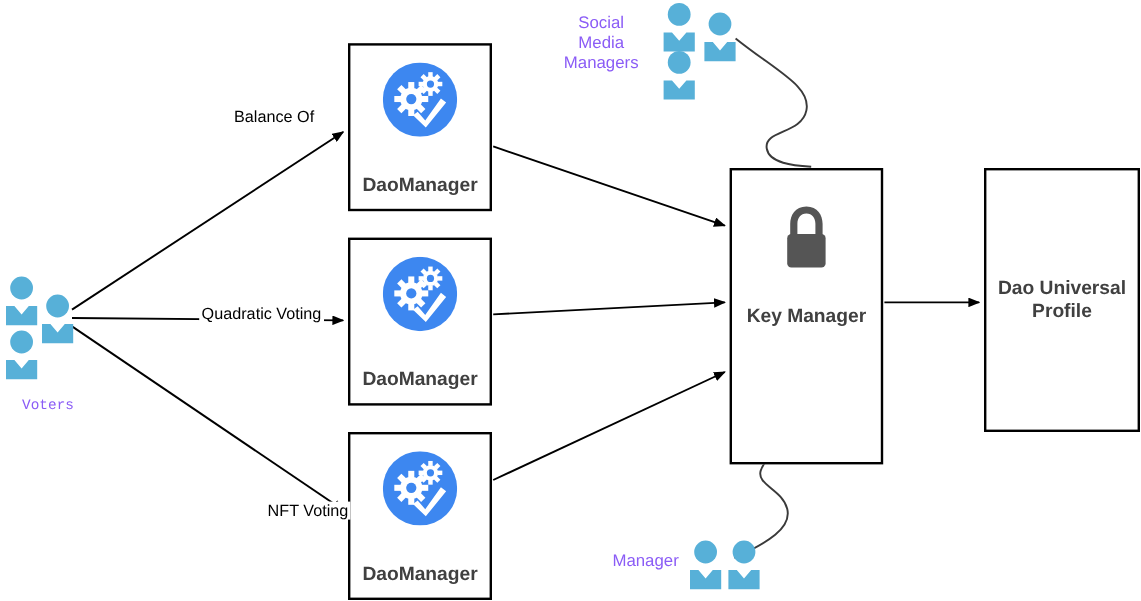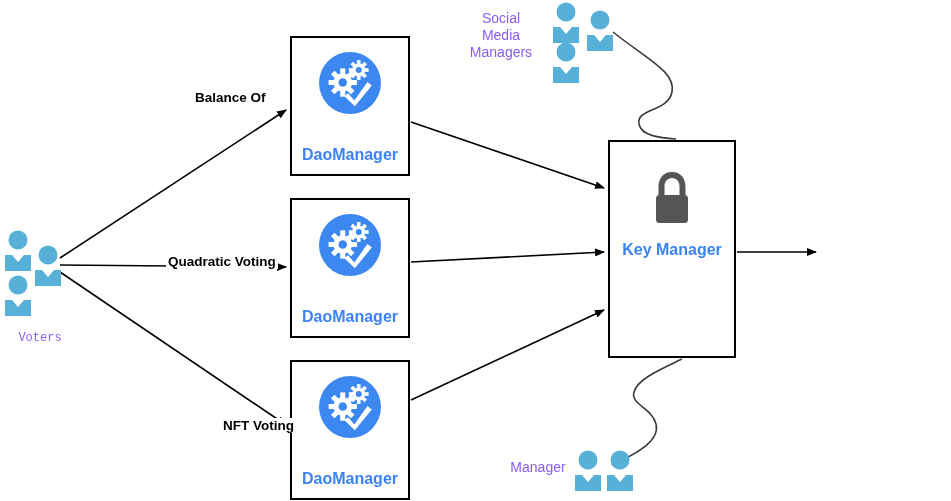--- a/index.html
+++ b/index.html
@@ -28,21 +28,21 @@
     background: #ffffff;
     box-sizing: border-box;
   }
   .box-label {
     position: absolute;
     left: 0;
     width: 100%;
     text-align: center;
     font-weight: bold;
     font-size: 16px;
-    color: #3b82f6;
+    color: #404040;
     line-height: 19px;
   }
   .dao-label { bottom: 10px; }
   .center-label {
     top: 50%;
     transform: translateY(-50%);
   }
   .dao-icon {
     position: absolute;
     left: 50%;
@@ -50,21 +50,21 @@
     top: 14px;
   }
   .lock-icon {
     position: absolute;
     left: 50%;
     transform: translateX(-50%);
     top: 28px;
   }
   .edge-label {
     position: absolute;
-    font-weight: bold;
+    font-weight: normal;
     font-size: 13.5px;
     color: #000000;
     white-space: nowrap;
     background: #ffffff;
     padding: 0 2px;
   }
   .group-label {
     position: absolute;
     font-size: 14px;
     color: #8b5cf6;
@@ -209,30 +209,34 @@
           </g>
           <circle cx="24.5" cy="31.5" r="9.6"></circle>
           <circle cx="24.5" cy="31.5" r="4.4" fill="#3d87f0"></circle>
           <path d="M30,42.5 L36.5,50 L50,31 L54.5,34.5 L37,56 L26,45.5 z"></path>
         </g>
       </svg>
     </span>
     <span class="box-label dao-label">DaoManager</span>
   </div>
 
-  <div class="node-box" style="left:608px; top:140px; width:128px; height:218px;">
+  <div class="node-box" style="left:608px; top:140px; width:128px; height:247px;">
     <span class="lock-icon">
       <svg width="46" height="58" viewBox="0 0 46 58">
         <path d="M23,2 C13.6,2 9.5,9.2 9.5,16.5 L9.5,26 L15.5,26 L15.5,16.5 C15.5,11.6 18.2,8 23,8 C27.8,8 30.5,11.6 30.5,16.5 L30.5,26 L36.5,26 L36.5,16.5 C36.5,9.2 32.4,2 23,2 z" fill="#555555"></path>
         <rect x="7" y="25" width="32" height="28" rx="3.5" fill="#555555"></rect>
       </svg>
     </span>
     <span class="box-label center-label">Key Manager</span>
   </div>
 
+  <div class="node-box" style="left:820px; top:140px; width:130px; height:220px;">
+    <span class="box-label center-label" style="white-space: pre-line;">Dao Universal
+Profile</span>
+  </div>
 
   <span class="person" style="left:3px; top:230px;">
     <svg width="30" height="42" viewBox="0 0 30 42">
       <circle cx="15" cy="10" r="9.5" fill="#57b0d8"></circle>
       <path d="M2,25 L28,25 L28,41 L2,41 z M9,25 L15,32 L21,25 z" fill="#57b0d8" fill-rule="evenodd"></path>
     </svg>
   </span>
   <span class="person" style="left:3px; top:275px;">
     <svg width="30" height="42" viewBox="0 0 30 42">
       <circle cx="15" cy="10" r="9.5" fill="#57b0d8"></circle>

